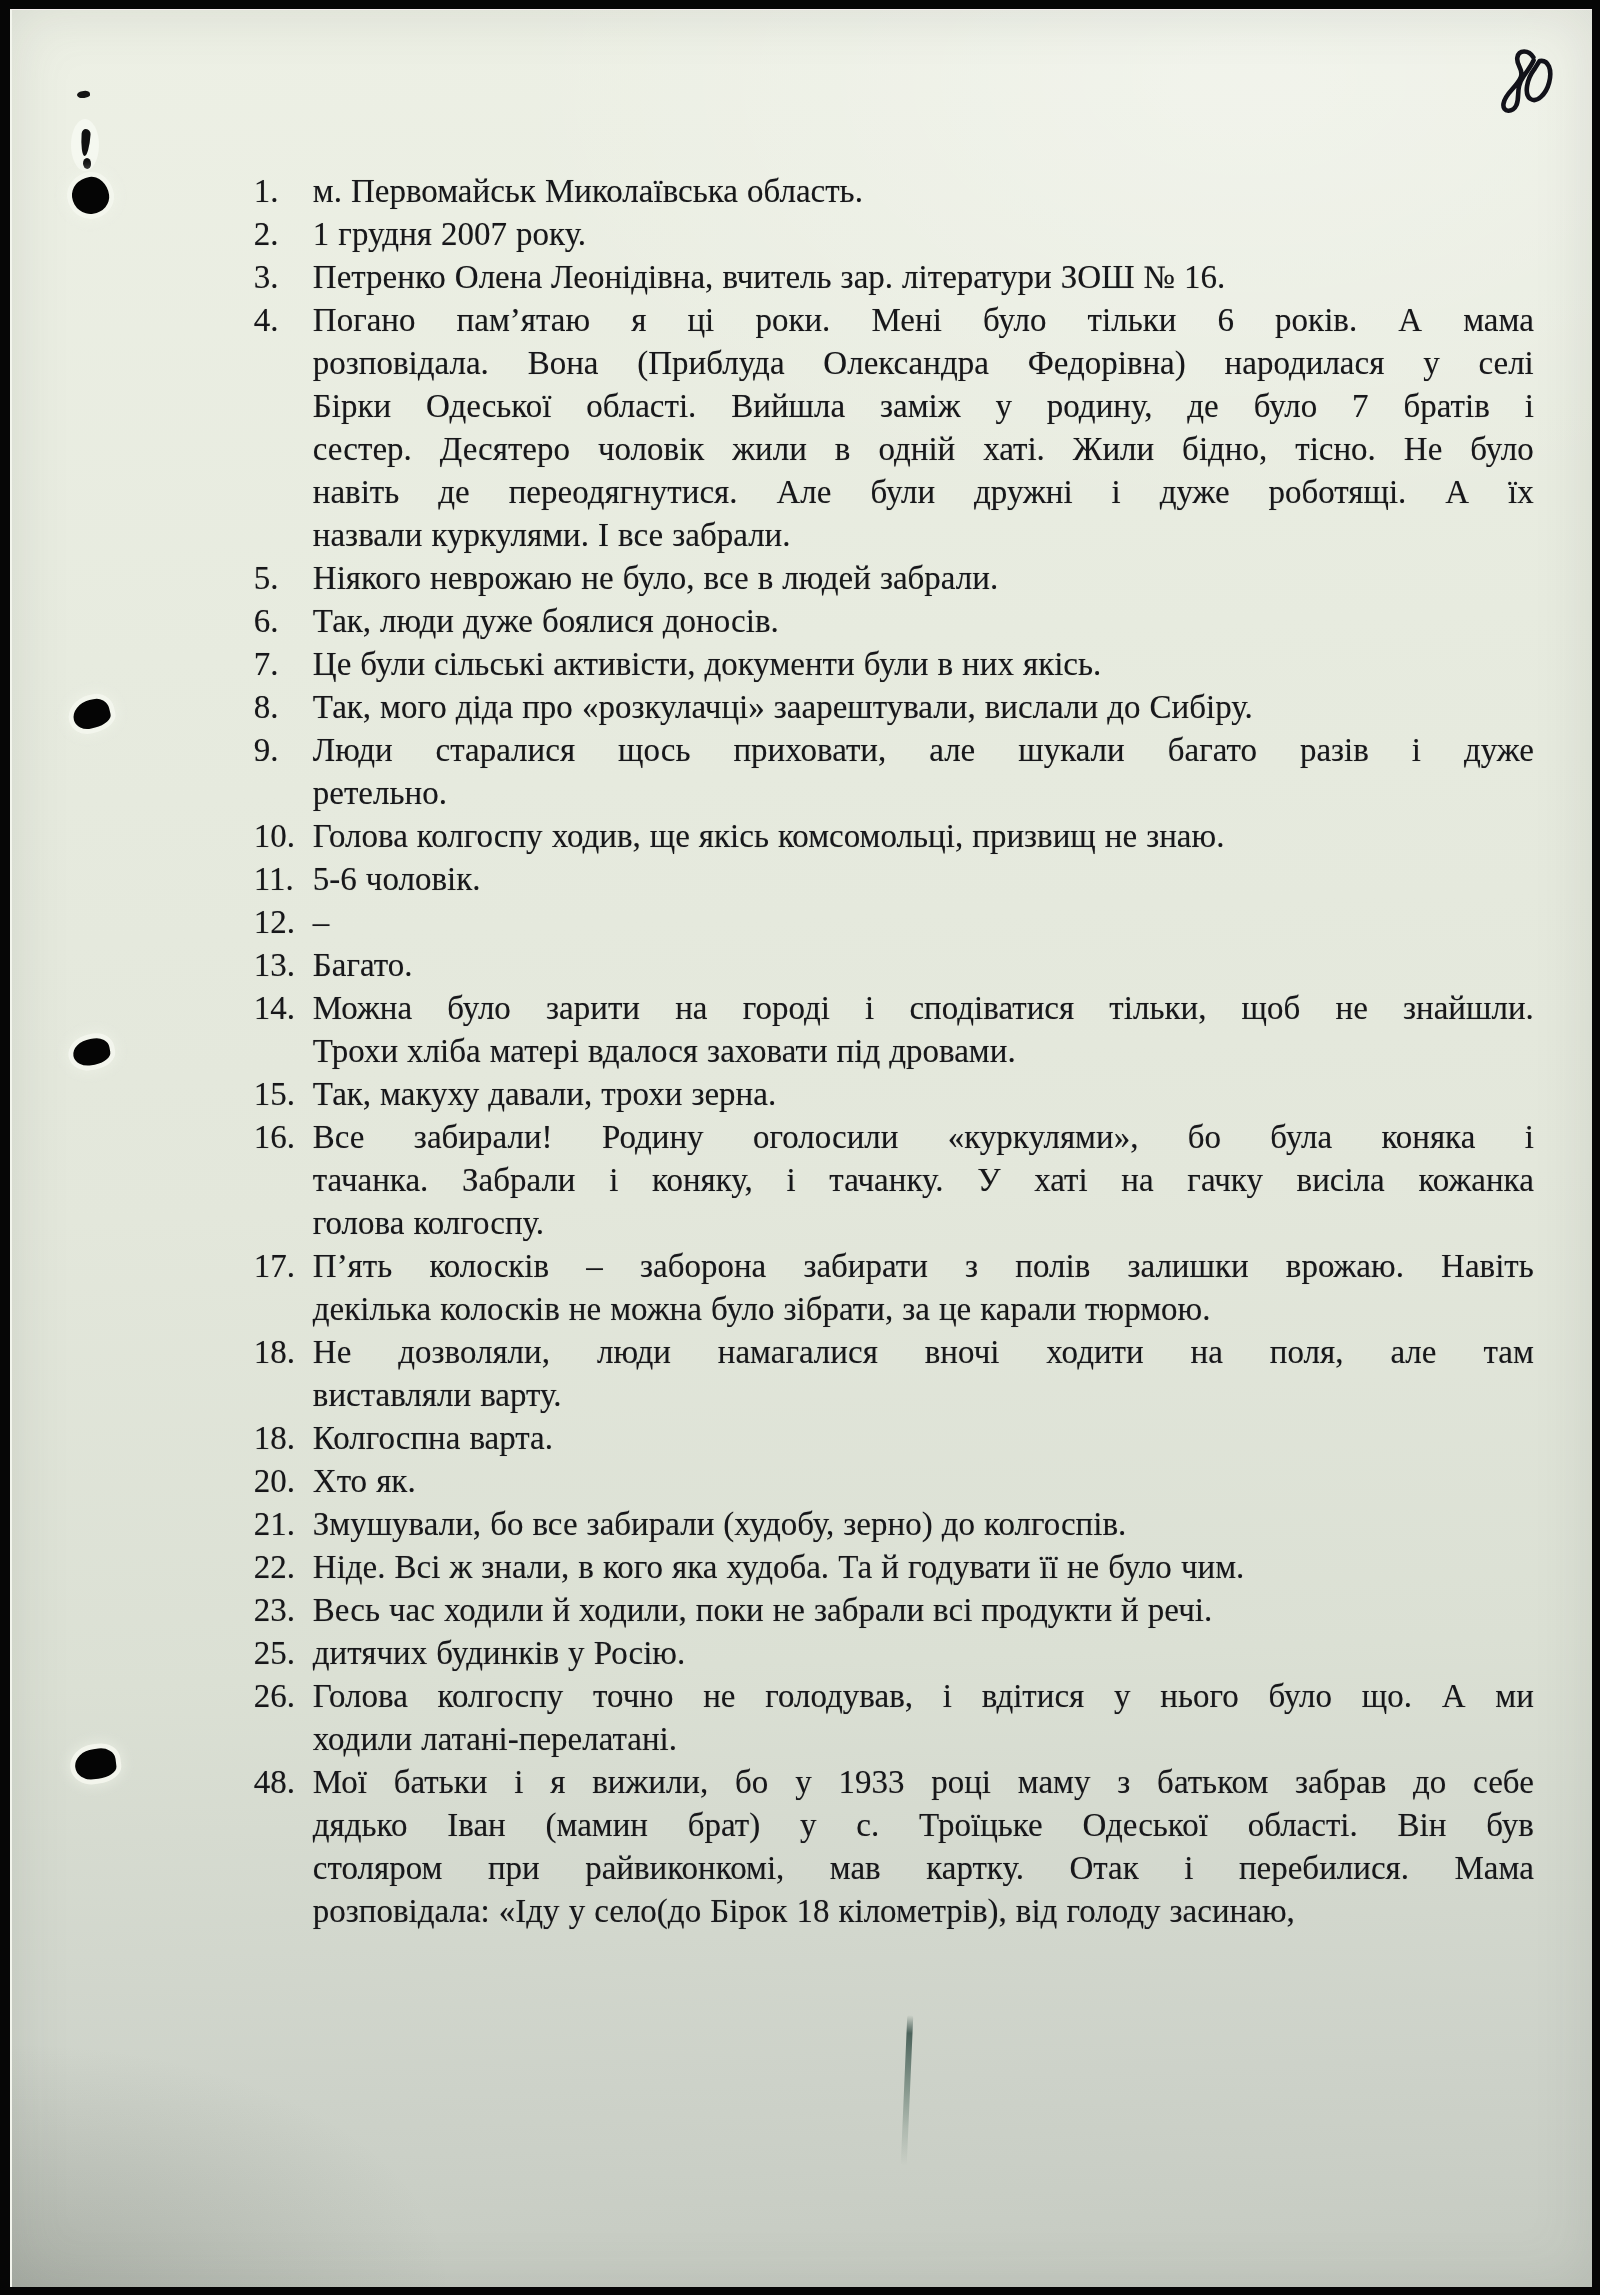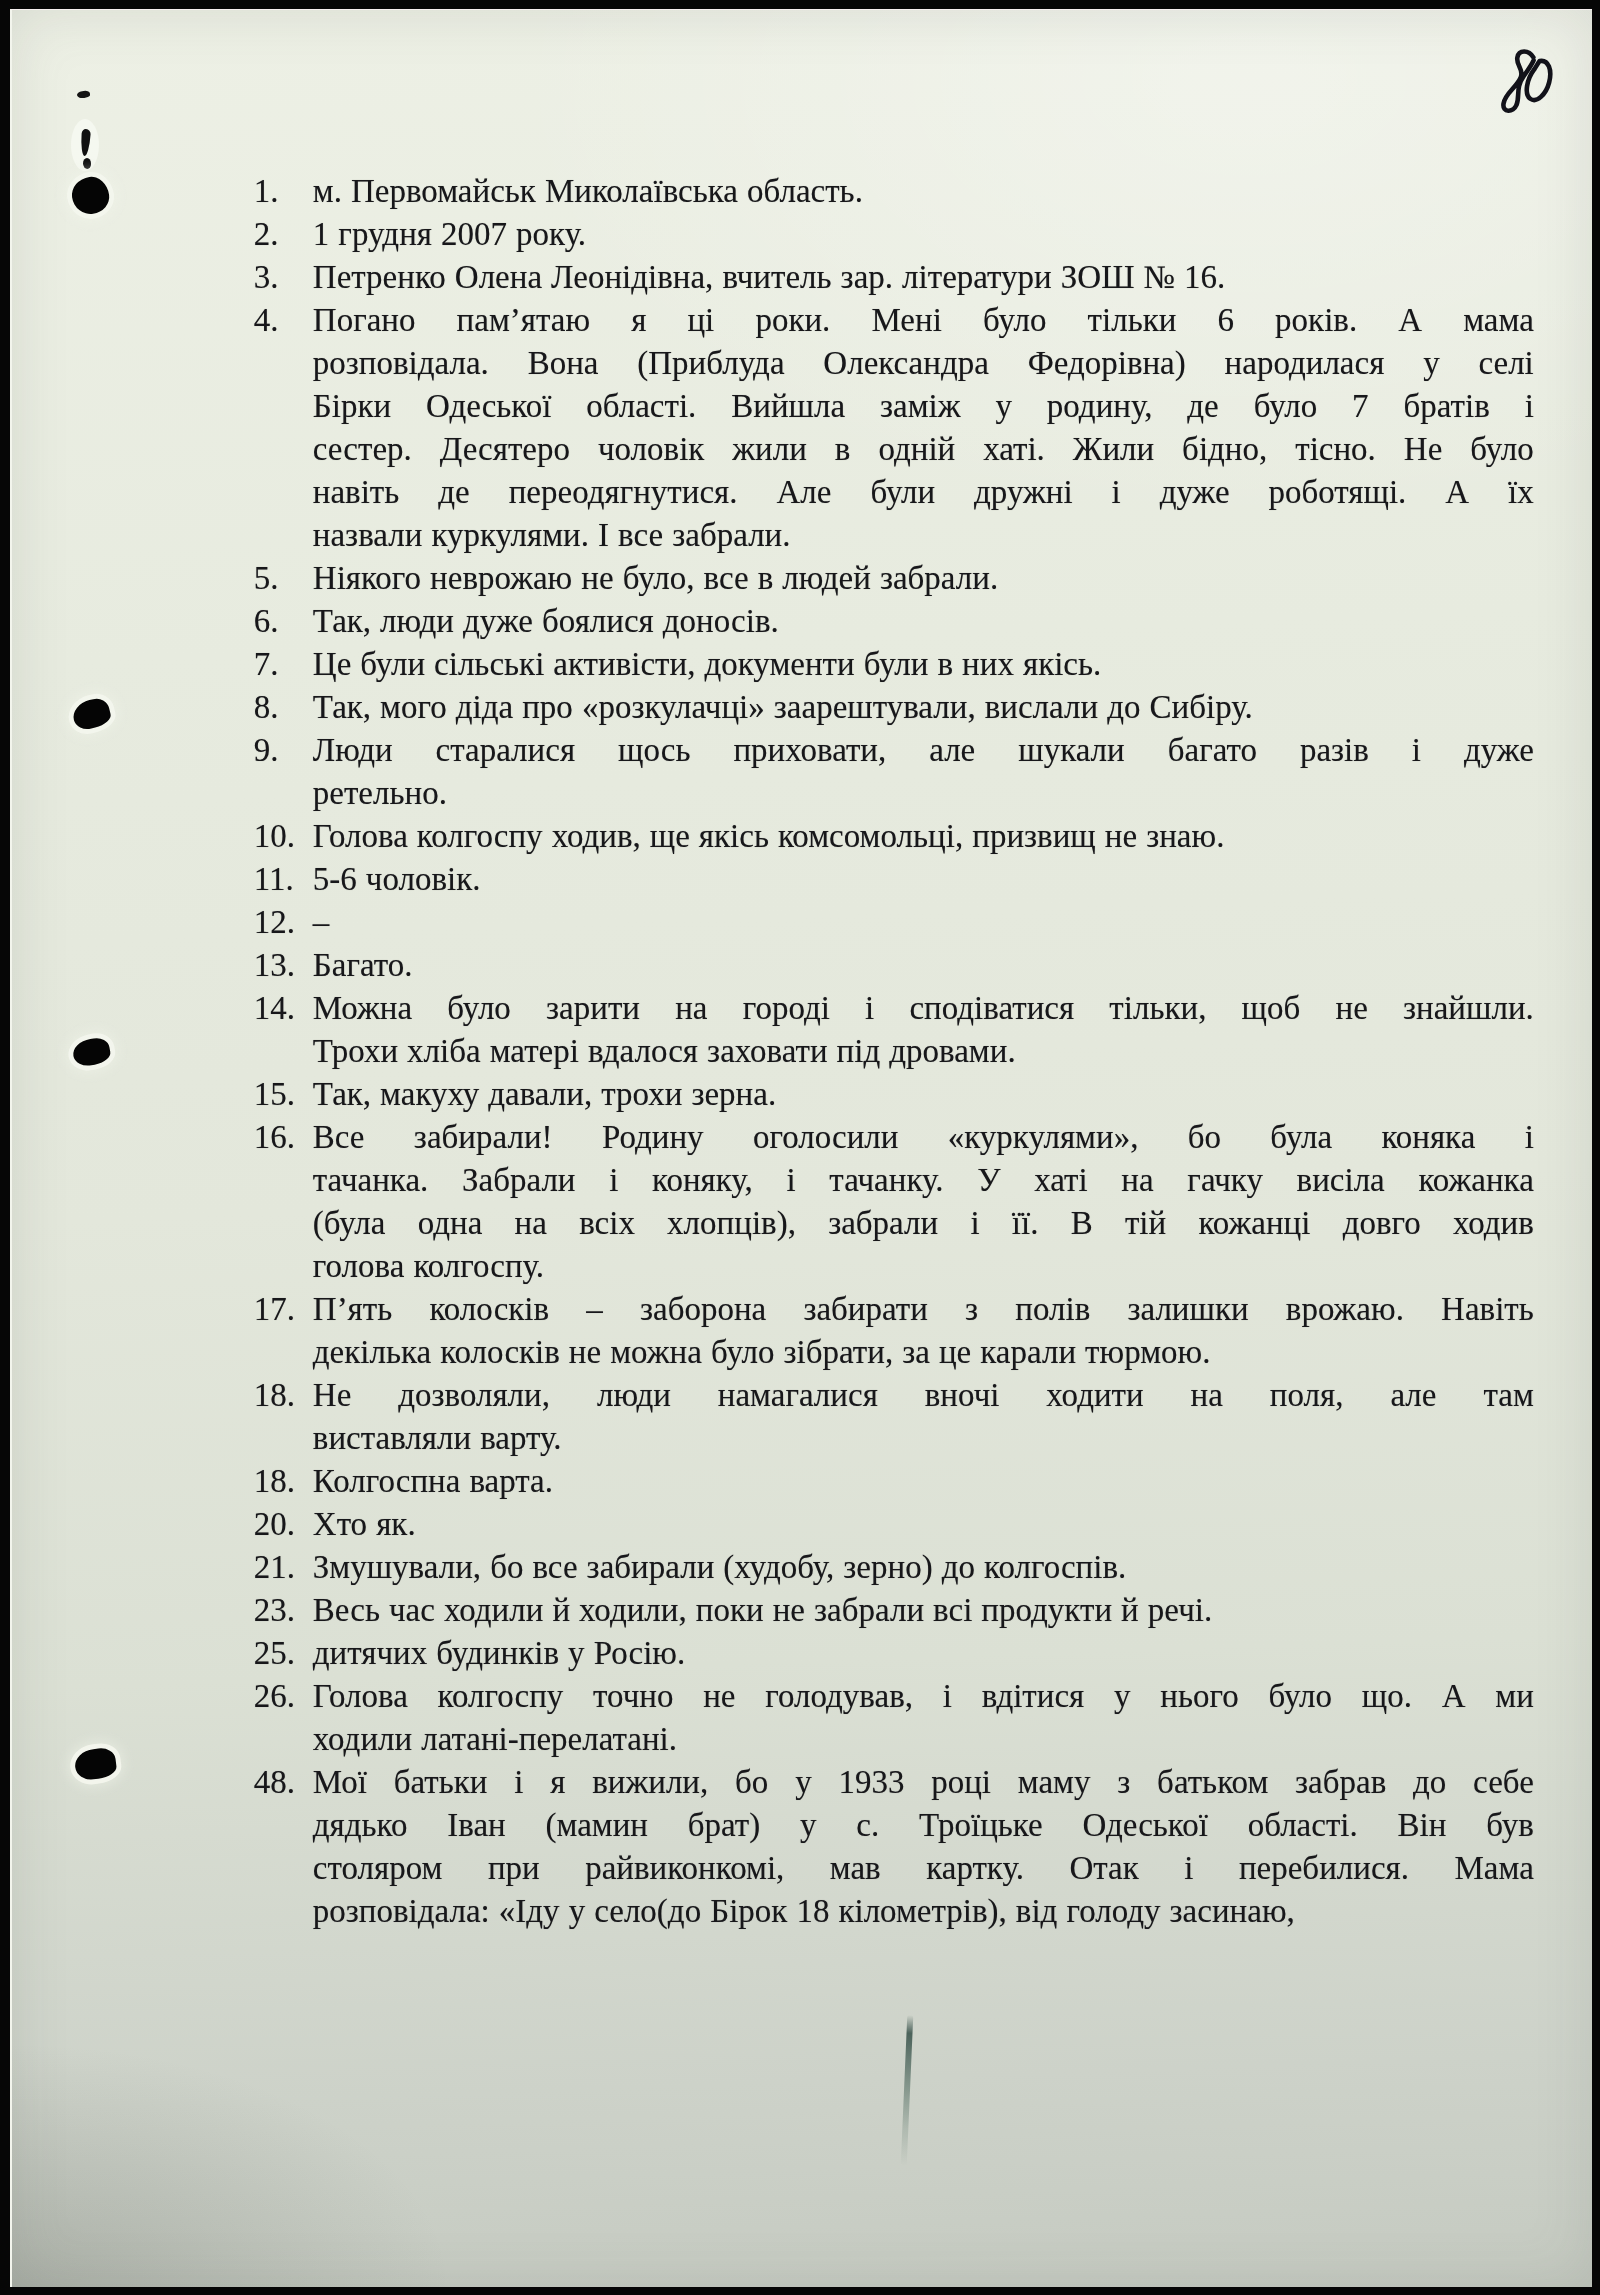--- a/index.html
+++ b/index.html
@@ -123,21 +123,21 @@
     <span class="lines"><div class="line j">Можна було зарити на городі і сподіватися тільки, щоб не знайшли.</div><div class="line">Трохи хліба матері вдалося заховати під дровами.</div></span>
   </div>
 
   <div class="item">
     <span class="num">15.</span>
     <span class="lines"><div class="line">Так, макуху давали, трохи зерна.</div></span>
   </div>
 
   <div class="item">
     <span class="num">16.</span>
-    <span class="lines"><div class="line j">Все забирали! Родину оголосили «куркулями», бо була коняка і</div><div class="line j">тачанка. Забрали і коняку, і тачанку. У хаті на гачку висіла кожанка</div><div class="line j">(була одна на всіх хлопців), забрали і її. В тій кожанці довго ходив</div><div class="line">голова колгоспу.</div></span>
+    <span class="lines"><div class="line j">Все забирали! Родину оголосили «куркулями», бо була коняка і</div><div class="line j">тачанка. Забрали і коняку, і тачанку. У хаті на гачку висіла кожанка</div><div class="line">голова колгоспу.</div></span>
   </div>
 
   <div class="item">
     <span class="num">17.</span>
     <span class="lines"><div class="line j">П’ять колосків – заборона забирати з полів залишки врожаю. Навіть</div><div class="line">декілька колосків не можна було зібрати, за це карали тюрмою.</div></span>
   </div>
 
   <div class="item">
     <span class="num">18.</span>
     <span class="lines"><div class="line j">Не дозволяли, люди намагалися вночі ходити на поля, але там</div><div class="line">виставляли варту.</div></span>
@@ -151,20 +151,24 @@
   <div class="item">
     <span class="num">20.</span>
     <span class="lines"><div class="line">Хто як.</div></span>
   </div>
 
   <div class="item">
     <span class="num">21.</span>
     <span class="lines"><div class="line">Змушували, бо все забирали (худобу, зерно) до колгоспів.</div></span>
   </div>
 
+  <div class="item">
+    <span class="num">22.</span>
+    <span class="lines"><div class="line">Ніде. Всі ж знали, в кого яка худоба. Та й годувати її не було чим.</div></span>
+  </div>
 
   <div class="item">
     <span class="num">23.</span>
     <span class="lines"><div class="line">Весь час ходили й ходили, поки не забрали всі продукти й речі.</div></span>
   </div>
 
 
   <div class="item">
     <span class="num">25.</span>
     <span class="lines"><div class="line">дитячих будинків у Росію.</div></span>

